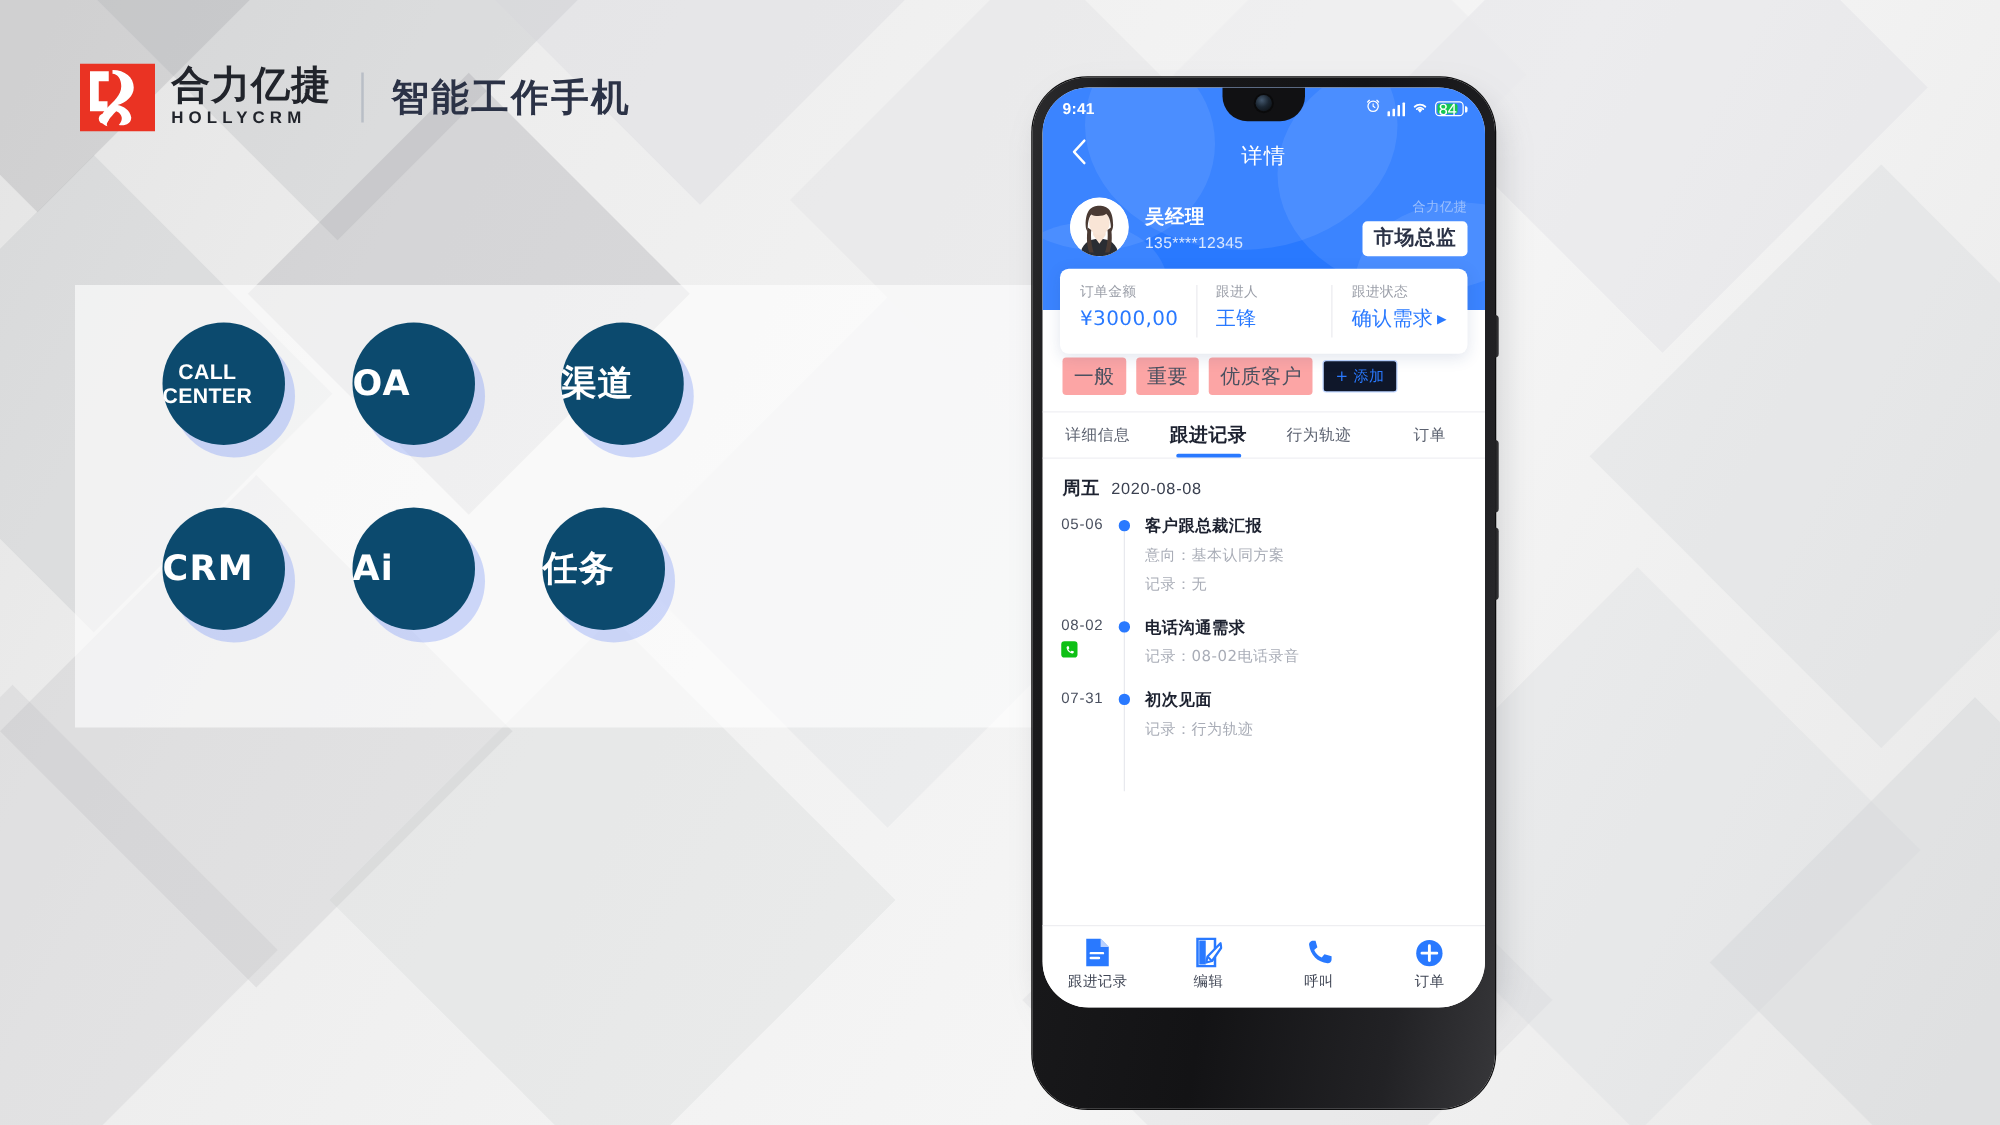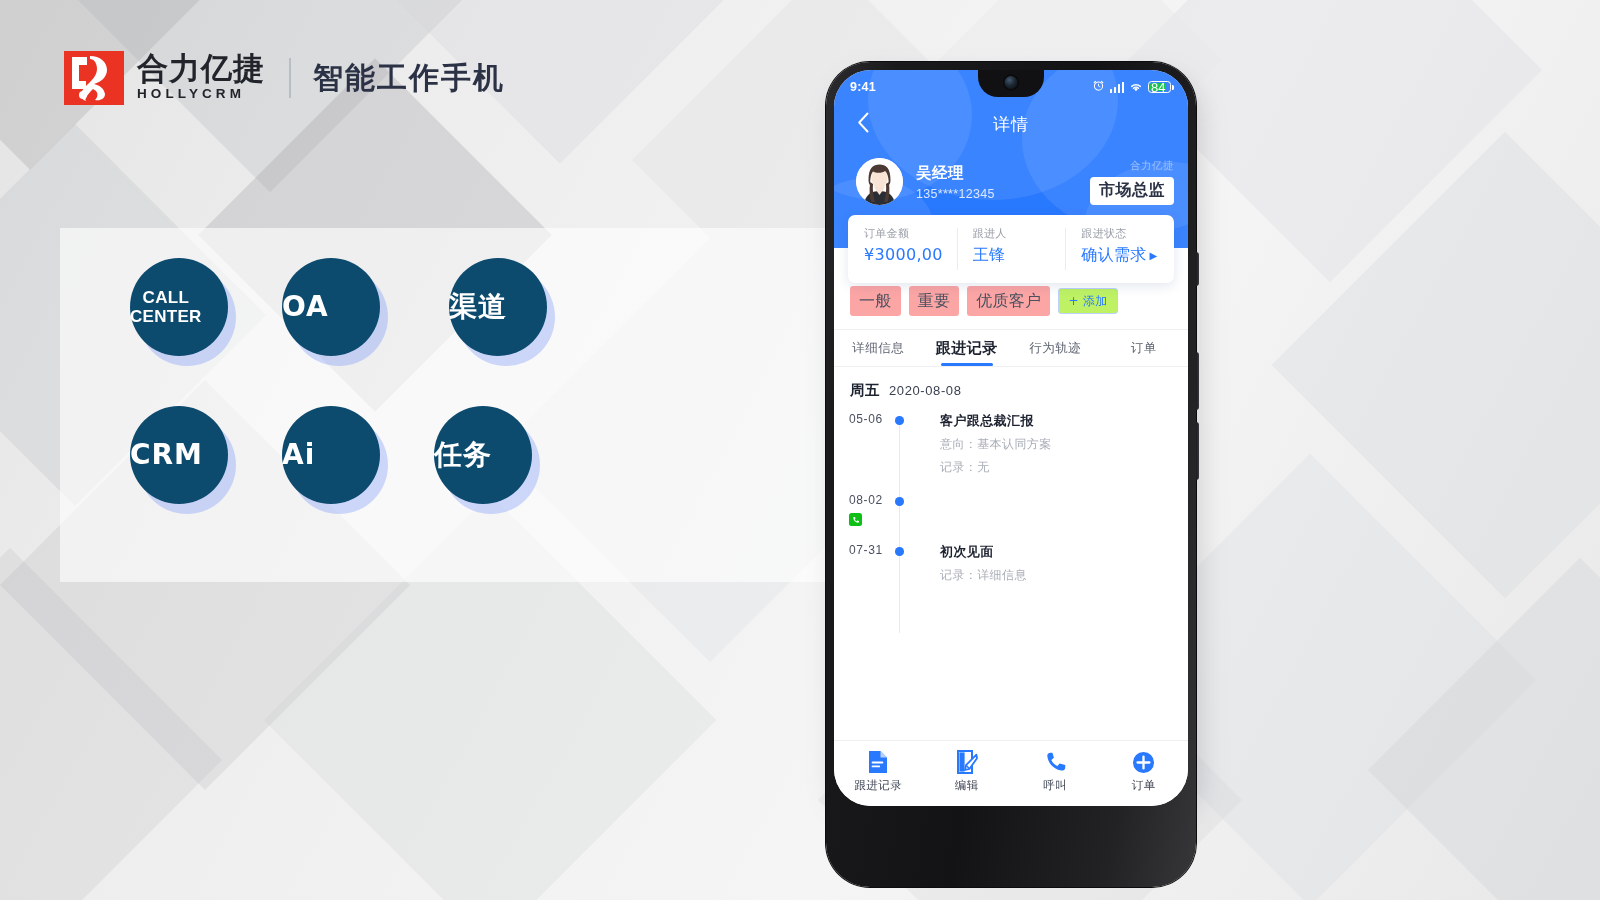--- a/index.html
+++ b/index.html
@@ -96,21 +96,21 @@
   .icell + .icell::before { content:""; position:absolute; left:0; top:13px; bottom:13px; width:1px; background:#ececf0; }
   .icell-k { font-family:"DejaVu Sans",sans-serif; font-size:11px; color:#9a9ea8; letter-spacing:0.3px; }
   .icell-v { font-family:"DejaVu Sans",sans-serif; font-size:16px; color:#2979ff; font-weight:500; margin-top:4px; letter-spacing:0.3px;
      display:flex; align-items:center; gap:3px; }
   .arrow-r { font-size:10px; color:#2979ff; }
 
   
   #tags { padding:38px 0 13px 16px; display:flex; align-items:center; gap:8px; }
   .tag { background:#fca5a5; color:#4b5160; font-family:"DejaVu Sans",sans-serif; font-size:16px;
      padding:4.5px 9px; border-radius:3px; letter-spacing:0.3px; }
-  #tag-add { background:#bef264; border:1px solid #bcd3ff; color:#2979ff; font-family:"DejaVu Sans",sans-serif;
+  #tag-add { background:#0f172a; border:1px solid #bcd3ff; color:#2979ff; font-family:"DejaVu Sans",sans-serif;
      font-size:12px; padding:3.5px 9px; border-radius:3px; letter-spacing:0.3px; }
 
   
   #tabs { display:flex; border-top:1px solid #f0f0f3; border-bottom:1px solid #f0f0f3; height:38px; align-items:stretch; }
   .tab { flex:1; display:flex; align-items:center; justify-content:center; position:relative;
      font-family:"DejaVu Sans",sans-serif; font-size:12.5px; color:#5c6270; letter-spacing:0.5px; }
   .tab.active { font-size:15px; font-weight:700; color:#1d2230; }
   .tab.active::after { content:""; position:absolute; bottom:0; left:50%; transform:translateX(-50%);
      width:52px; height:2.6px; background:#2979ff; border-radius:2px; }
 
@@ -119,21 +119,21 @@
   #tl-date { display:flex; align-items:baseline; gap:9px; padding:0 0 12px 16px; }
   #tl-dow { font-family:"DejaVu Sans",sans-serif; font-size:14.5px; font-weight:700; color:#1d2230; letter-spacing:0.5px; }
   #tl-day { font-size:13px; color:#3a4050; letter-spacing:0.6px; }
   #tl-line { position:absolute; left:65px; top:52px; width:1.3px; bottom:10px; background:#e8e9ee; }
   .tl-item { position:relative; display:flex; padding:0 14px 17px 0; }
   .tl-left { width:65px; flex:0 0 auto; text-align:left; padding-left:15px; }
   .tl-mdy { font-size:12px; color:#4a505f; letter-spacing:0.6px; }
   .rec-icon { margin-top:6px; width:13px; height:13px; border-radius:2.5px; background:#0ec015;
      display:flex; align-items:center; justify-content:center; }
   .tl-dot { position:absolute; left:61px; top:4px; width:8.5px; height:8.5px; border-radius:50%; background:#2979ff; z-index:3; }
-  .tl-body { flex:1; padding-left:17px;margin-left:24px; }
+  .tl-body { flex:1; padding-left:17px; }
   .tl-title { font-family:"DejaVu Sans",sans-serif; font-size:13px; font-weight:700; color:#1d2230; letter-spacing:0.4px; }
   .tl-sub { font-family:"DejaVu Sans",sans-serif; font-size:12px; color:#a9adb7; margin-top:6px; letter-spacing:0.4px; }
 
   
   #bottombar { position:absolute; left:0; right:0; bottom:0; height:66px; background:#fff;
      border-top:1px solid #eeeef1; display:flex; align-items:flex-start; padding-top:9px; }
   .bitem { flex:1; display:flex; flex-direction:column; align-items:center; gap:4px; }
   .bicon { height:24px; display:flex; align-items:center; justify-content:center; }
   .blabel { font-family:"DejaVu Sans",sans-serif; font-size:11.5px; color:#3f4554; letter-spacing:0.4px; }
 </style>
@@ -370,30 +370,34 @@
         <div class="tl-item">
           <div class="tl-left">
             <div class="tl-mdy">08-02</div>
             <div class="rec-icon">
               <svg width="8" height="8" viewBox="0 0 24 24" aria-hidden="true">
                 <path d="M6.6 3 C5 3 3.6 4.5 3.8 6 C4.6 13.5 10.5 19.4 18 20.2 C19.5 20.4 21 19 21 17.4 L21 15 L15.6 13.6 L13.6 16 C11 14.8 9.2 13 8 10.4 L10.4 8.4 L9 3 Z" fill="#ffffff"></path>
               </svg>
             </div>
           </div>
           <div class="tl-dot"></div>
+          <div class="tl-body">
+            <div class="tl-title">电话沟通需求</div>
+            <div class="tl-sub">记录：08-02电话录音</div>
+          </div>
         </div>
 
         <div class="tl-item">
           <div class="tl-left">
             <div class="tl-mdy">07-31</div>
           </div>
           <div class="tl-dot"></div>
           <div class="tl-body">
             <div class="tl-title">初次见面</div>
-            <div class="tl-sub">记录：详细信息</div>
+            <div class="tl-sub">记录：行为轨迹</div>
           </div>
         </div>
       </div>
 
       <div id="bottombar">
         <div class="bitem">
           <div class="bicon">
             <svg width="22" height="24" viewBox="0 0 22 24" aria-hidden="true">
               <path d="M2 1 H13.5 L20 7.6 V23 H2 Z" fill="#2979ff"></path>
               <path d="M13.5 1 L20 7.6 H13.5 Z" fill="#b9d1ff"></path>

